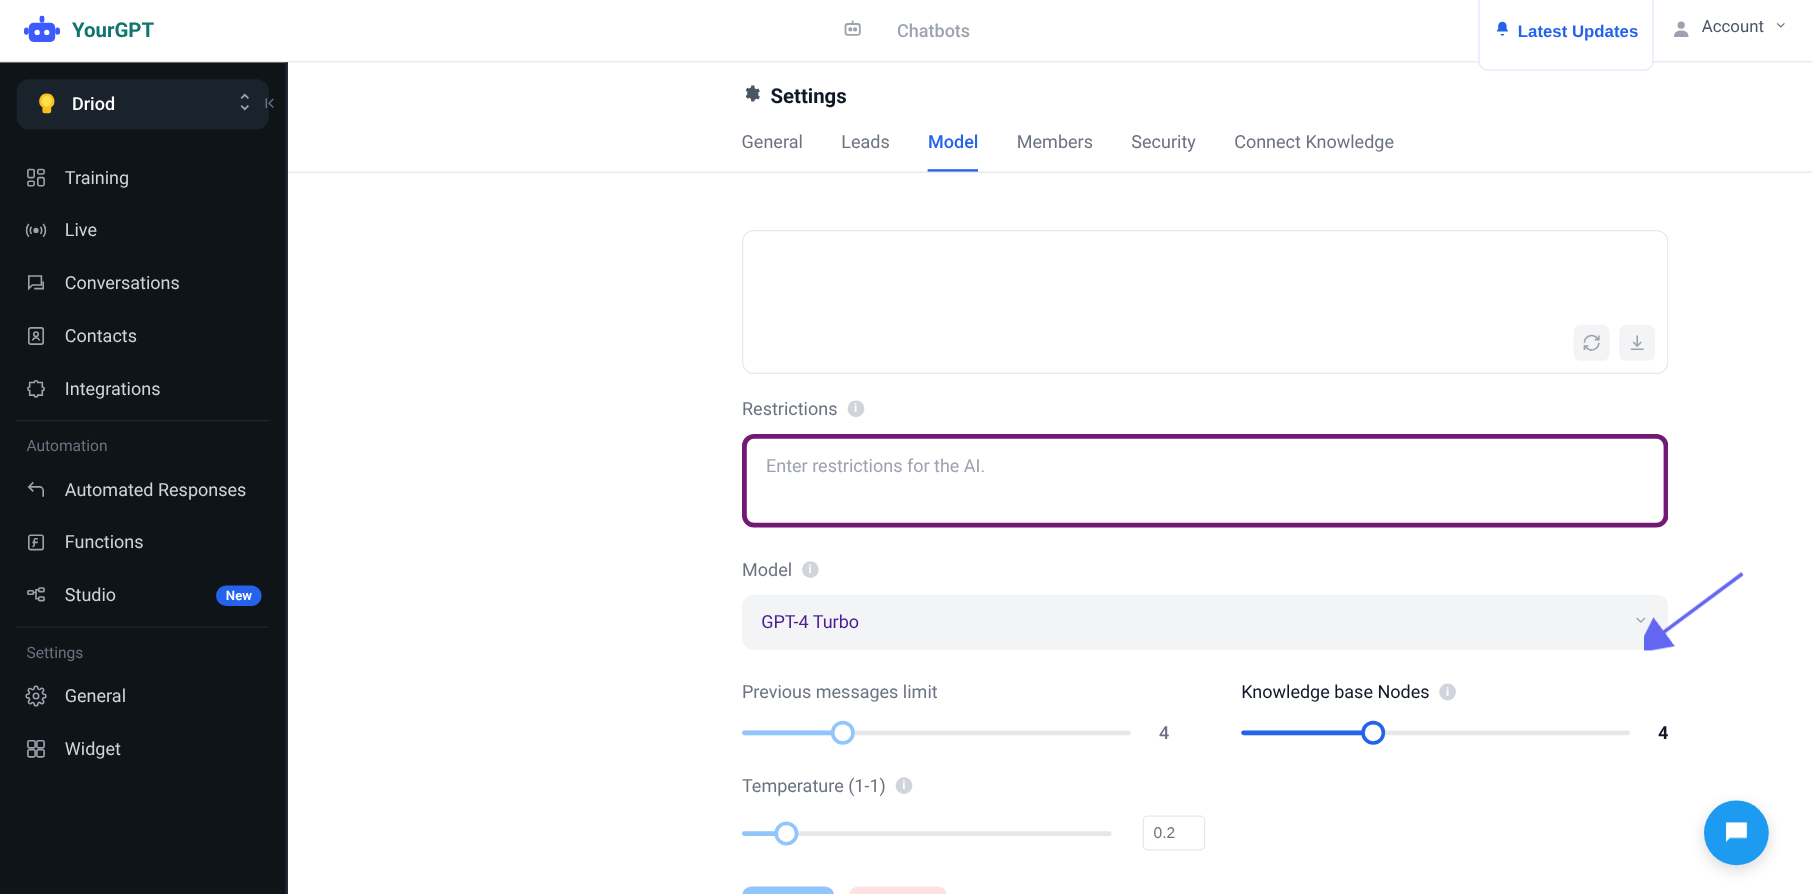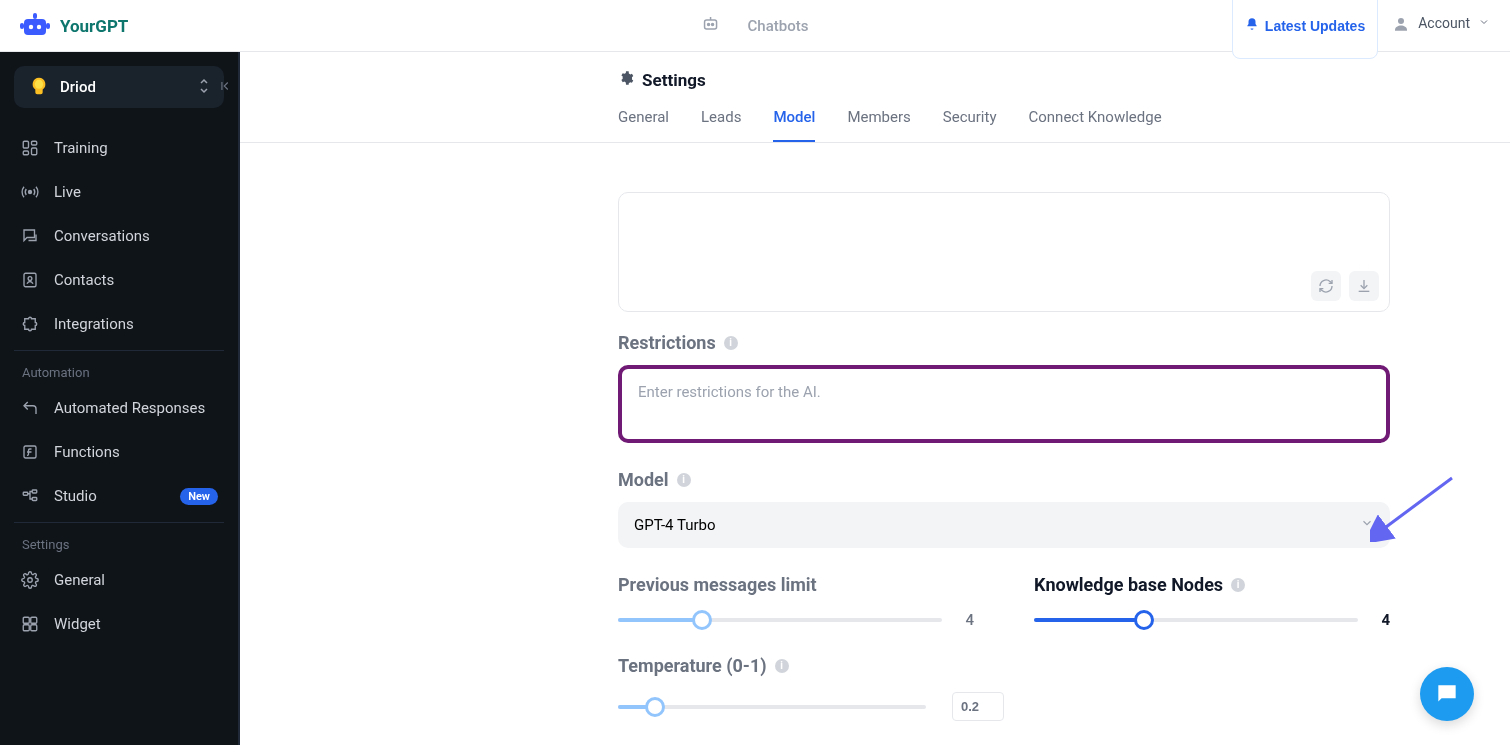--- a/index.html
+++ b/index.html
@@ -47,43 +47,43 @@
   .tab { padding-bottom: 14px; color: #6b7280; cursor: pointer; }
   .tab.active { color: #2563eb; border-bottom: 2px solid #2563eb; font-weight: 500; }
 
   .content { position: absolute; top: 140px; left: 378px; right: 120px; bottom: 0; overflow-y: auto; }
 
   .card-box { border: 1px solid #e5e7eb; border-radius: 10px; height: 120px; position: relative; margin-bottom: 20px; }
   .card-actions { position: absolute; right: 10px; bottom: 10px; display: flex; gap: 8px; }
   .icon-btn { width: 30px; height: 30px; border: none; background: #f3f4f6; border-radius: 6px; display: flex; align-items: center; justify-content: center; color: #9ca3af; cursor: pointer; }
 
   .label-row { display: flex; align-items: center; gap: 8px; margin-bottom: 12px; }
-  .form-label { font-size: 18px; font-weight: 700; color: #6b7280; }
+  .form-label { font-size: 15px; font-weight: 400; color: #6b7280; }
   .form-label.dark { color: #111827; }
   .info { width: 14px; height: 14px; border-radius: 50%; background: #d1d5db; color: #fff; font-size: 10px; display: flex; align-items: center; justify-content: center; font-weight: 700; }
 
   .textarea { width: 100%; border: 4px solid #701a75; border-radius: 10px; padding: 14px 16px; font-size: 15px; color: #9ca3af; resize: none; height: 78px; font-family: inherit; }
   .textarea::placeholder { color: #9ca3af; }
 
-  .select-box { width: 100%; background: #f3f4f6; border: none; border-radius: 10px; padding: 14px 16px; font-size: 15px; color: #000000; display: flex; align-items: center; justify-content: space-between; cursor: pointer; }
+  .select-box { width: 100%; background: #f3f4f6; border: none; border-radius: 10px; padding: 14px 16px; font-size: 15px; color: #4c1d95; display: flex; align-items: center; justify-content: space-between; cursor: pointer; }
 
   .sliders-row { display: flex; gap: 60px; margin-top: 26px; }
   .slider-col { flex: 1; }
 
   .slider-wrap { display: flex; align-items: center; gap: 16px; margin-top: 16px; }
   .slider-track { flex: 1; height: 4px; background: #e5e7eb; border-radius: 4px; position: relative; }
   .slider-fill { position: absolute; left: 0; top: 0; height: 100%; border-radius: 4px; }
   .slider-thumb { position: absolute; top: 50%; transform: translate(-50%, -50%); width: 20px; height: 20px; border-radius: 50%; background: #fff; border: 3px solid #2563eb; cursor: pointer; }
   .slider-thumb.light { border-color: #93c5fd; }
   .slider-fill.light { background: #93c5fd; }
   .slider-fill.bold { background: #2563eb; }
   .slider-value { font-size: 15px; font-weight: 700; color: #111827; width: 16px; text-align: right; }
   .slider-value.muted { color: #6b7280; font-weight: 500; }
 
-  .temp-input { width: 52px; border: 1px solid #e5e7eb; border-radius: 4px; padding: 6px 8px; font-size: 13px; color: #6b7280; margin-left: 10px; font-weight: bold; }
+  .temp-input { width: 52px; border: 1px solid #e5e7eb; border-radius: 4px; padding: 6px 8px; font-size: 13px; color: #6b7280; margin-left: 10px; }
 
   .button-row { display: flex; gap: 12px; margin-top: 30px; margin-bottom: 30px; }
   .btn { border: none; padding: 10px 22px; border-radius: 8px; font-size: 14px; font-weight: 600; cursor: pointer; }
   .btn-save { background: #93c5fd; color: #fff; }
   .btn-reset { background: #fee2e2; color: #f87171; }
 
   
   .arrow-annot { position: absolute; pointer-events: none; }
 
   
@@ -369,21 +369,21 @@
               <div class="slider-thumb" id="thumb-kb" style="left: 34%;"></div>
             </div>
             <span class="slider-value">4</span>
           </div>
         </div>
       </div>
 
       
       <div style="margin-top:26px; width:50%;">
         <div class="label-row">
-          <span class="form-label">Temperature (0-1)</span>
+          <span class="form-label">Temperature (1-1)</span>
           <span class="info">i</span>
         </div>
         <div class="slider-wrap">
           <div class="slider-track">
             <div class="slider-fill light" id="fill-temp" style="width: 12%;"></div>
             <div class="slider-thumb light" id="thumb-temp" style="left: 12%;"></div>
           </div>
           <input class="temp-input" value="0.2" style="">
         </div>
       </div>

